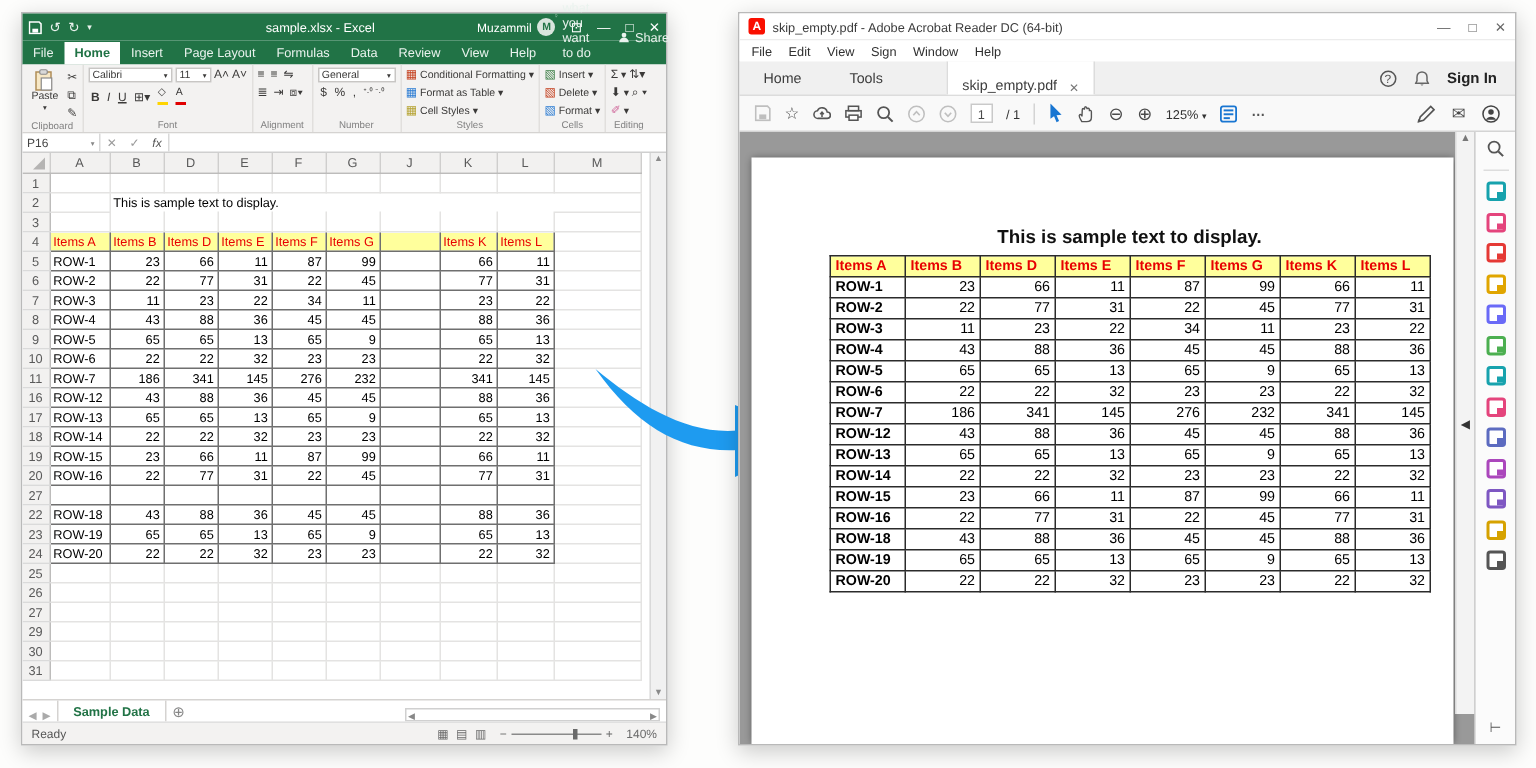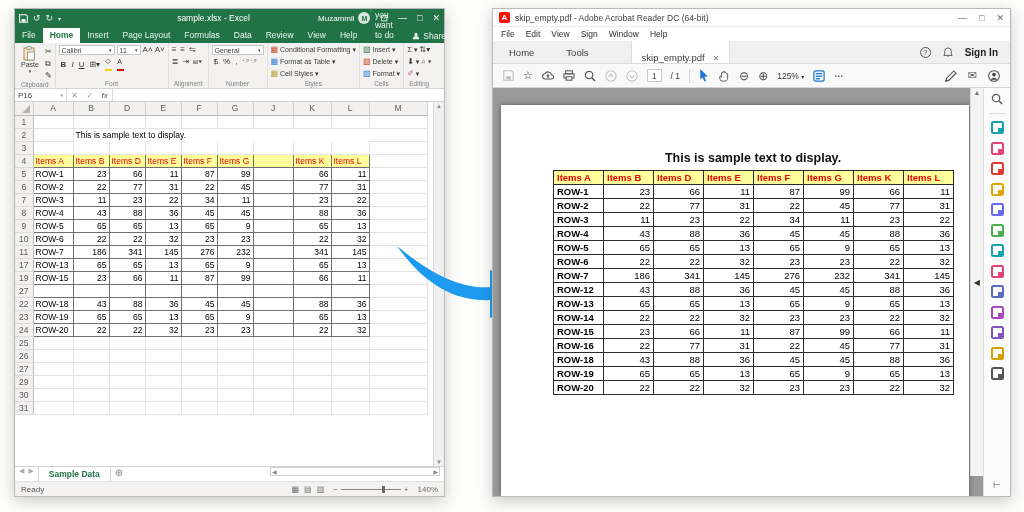--- a/index.html
+++ b/index.html
@@ -13,21 +13,21 @@
   .x-qat { display:flex; gap:5px; align-items:center; width:90px; }
   .x-qat span { opacity:.9; font-size:9px; }
   .x-title-text { flex:1; text-align:center; white-space:nowrap; overflow:hidden; }
   .x-user { display:flex; align-items:center; gap:4px; font-size:8px; }
   .x-avatar { width:12px; height:12px; border-radius:50%; background:#d8e5dd; color:#217346; font-size:7px; display:flex; align-items:center; justify-content:center; font-weight:bold; }
   .x-winbtns { display:flex; gap:10px; margin-left:10px; font-size:9px; }
   .x-tabs { height:16px; background:#217346; display:flex; align-items:flex-end; color:#eaf3ee; font-size:8.5px; flex:0 0 auto; }
   .x-tab { padding:2px 7px 3px; white-space:nowrap; cursor:default; }
   .x-tab.active { background:#fff; color:#217346; font-weight:bold; }
   .x-tellme { display:flex; align-items:center; gap:3px; padding:2px 6px 3px; }
-  .x-share { margin-left:auto; display:flex; align-items:center; gap:3px; padding:2px 8px 2px; }
+  .x-share { margin-left:auto; display:flex; align-items:center; gap:3px; padding:2px 8px 13px; }
   .x-ribbon { height:46px; background:#f3f2f1; border-bottom:1px solid #d5d3d1; display:flex; color:#3b3a39; flex:0 0 auto; overflow:hidden; }
   .rgroup { display:flex; flex-direction:column; border-right:1px solid #e1dfdd; padding:2px 3px 0; }
   .rbody { display:flex; gap:3px; flex:1; align-items:flex-start; }
   .rlabel { text-align:center; font-size:6.5px; color:#828282; padding:0 2px 1px; }
   .rbtn-big { display:flex; flex-direction:column; align-items:center; font-size:7px; padding:1px 3px; }
   .rcol { display:flex; flex-direction:column; gap:2px; font-size:7px; }
   .rrow { display:flex; gap:2px; align-items:center; }
   .rbox { border:1px solid #c8c6c4; background:#fff; font-size:7px; padding:0 2px; display:flex; align-items:center; gap:2px; height:10px; }
   .glyph { font-size:8px; line-height:10px; }
   .bi { font-weight:bold; } .it { font-style:italic; } .un { text-decoration:underline; }
@@ -45,21 +45,21 @@
   th.colhdr { background:#f2f1f0; border-right:1px solid #cfcecd; border-bottom:1px solid #bdbcbb; color:#5a5a5a; height:12px; font-size:8.5px; }
   th.rowhdr { background:#f2f1f0; border-right:1px solid #bdbcbb; border-bottom:1px solid #dadada; color:#5a5a5a; text-align:center; font-size:8px; }
   td.gc { border-right:1px solid #e4e3e2; border-bottom:1px solid #e4e3e2; }
   td.b { border:1px solid #6f6f6f; }
   td.hdrc { background:#ffff9c; color:#e80000; font-weight:bold; }
   td.lbl { font-weight:bold; }
   td.num { text-align:right; }
   td.cap { font-weight:bold; font-size:11px; padding-left:13px; overflow:visible; }
   .corner { width:0; height:0; border-left:8px solid transparent; border-bottom:8px solid #b5b4b3; margin:2px 1px 1px auto; }
   .vscroll { width:11px; background:#f1f1f1; border-left:1px solid #d9d9d9; display:flex; flex-direction:column; align-items:center; justify-content:space-between; color:#8a8a8a; font-size:6px; padding:1px 0; }
-  .x-sheetbar { height:15px; display:flex; align-items:flex-start; background:#fff; border-top:1px solid #d5d3d1; font-size:8.5px; color:#666; flex:0 0 auto; gap:4px; padding-left:4px; }
+  .x-sheetbar { height:15px; display:flex; align-items:flex-end; background:#fff; border-top:1px solid #d5d3d1; font-size:8.5px; color:#666; flex:0 0 auto; gap:4px; padding-left:4px; }
   .sheettab { color:#217346; font-weight:bold; padding:1px 10px; border-right:1px solid #d5d3d1; border-left:1px solid #d5d3d1; height:100%; display:flex; align-items:center; }
   .hscroll { margin-left:auto; margin-right:4px; width:170px; height:9px; border:1px solid #d0d0d0; background:#fff; display:flex; align-items:center; justify-content:space-between; font-size:6px; color:#888; padding:0 1px; }
   .x-status { height:15px; background:#f3f2f1; border-top:1px solid #e0e0e0; display:flex; align-items:center; font-size:8px; color:#555; padding:0 6px; flex:0 0 auto; }
   .viewicons { margin-left:auto; display:flex; gap:5px; align-items:center; color:#6a6a6a; font-size:8px; }
   .zoomslider { display:flex; align-items:center; gap:3px; margin:0 4px; }
   .ztrack { width:60px; height:1px; background:#8a8a8a; position:relative; }
   .zthumb { position:absolute; left:68%; top:-3px; width:3px; height:7px; background:#6a6a6a; }
 
   
   .big-arrow { position:absolute; left:394px; top:240px; width:156px; height:100px; }
@@ -455,43 +455,82 @@
                 <td class="gc b num">341</td>
                 <td class="gc b num">145</td>
                 <td class="gc b num">276</td>
                 <td class="gc b num">232</td>
                 <td class="gc b"></td>
                 <td class="gc b num">341</td>
                 <td class="gc b num">145</td>
                 <td class="gc"></td>
               </tr>
               <tr>
+                <th class="rowhdr">16</th>
+                <td class="gc b lbl">ROW-12</td>
+                <td class="gc b num">43</td>
+                <td class="gc b num">88</td>
+                <td class="gc b num">36</td>
+                <td class="gc b num">45</td>
+                <td class="gc b num">45</td>
+                <td class="gc b"></td>
+                <td class="gc b num">88</td>
+                <td class="gc b num">36</td>
+                <td class="gc"></td>
+              </tr>
+              <tr>
                 <th class="rowhdr">17</th>
                 <td class="gc b lbl">ROW-13</td>
                 <td class="gc b num">65</td>
                 <td class="gc b num">65</td>
                 <td class="gc b num">13</td>
                 <td class="gc b num">65</td>
                 <td class="gc b num">9</td>
                 <td class="gc b"></td>
                 <td class="gc b num">65</td>
                 <td class="gc b num">13</td>
+                <td class="gc"></td>
+              </tr>
+              <tr>
+                <th class="rowhdr">18</th>
+                <td class="gc b lbl">ROW-14</td>
+                <td class="gc b num">22</td>
+                <td class="gc b num">22</td>
+                <td class="gc b num">32</td>
+                <td class="gc b num">23</td>
+                <td class="gc b num">23</td>
+                <td class="gc b"></td>
+                <td class="gc b num">22</td>
+                <td class="gc b num">32</td>
                 <td class="gc"></td>
               </tr>
               <tr>
                 <th class="rowhdr">19</th>
                 <td class="gc b lbl">ROW-15</td>
                 <td class="gc b num">23</td>
                 <td class="gc b num">66</td>
                 <td class="gc b num">11</td>
                 <td class="gc b num">87</td>
                 <td class="gc b num">99</td>
                 <td class="gc b"></td>
                 <td class="gc b num">66</td>
                 <td class="gc b num">11</td>
+                <td class="gc"></td>
+              </tr>
+              <tr>
+                <th class="rowhdr">20</th>
+                <td class="gc b lbl">ROW-16</td>
+                <td class="gc b num">22</td>
+                <td class="gc b num">77</td>
+                <td class="gc b num">31</td>
+                <td class="gc b num">22</td>
+                <td class="gc b num">45</td>
+                <td class="gc b"></td>
+                <td class="gc b num">77</td>
+                <td class="gc b num">31</td>
                 <td class="gc"></td>
               </tr>
               <tr>
                 <th class="rowhdr">27</th>
                 <td class="gc b"></td>
                 <td class="gc b"></td>
                 <td class="gc b"></td>
                 <td class="gc b"></td>
                 <td class="gc b"></td>
                 <td class="gc b"></td>

